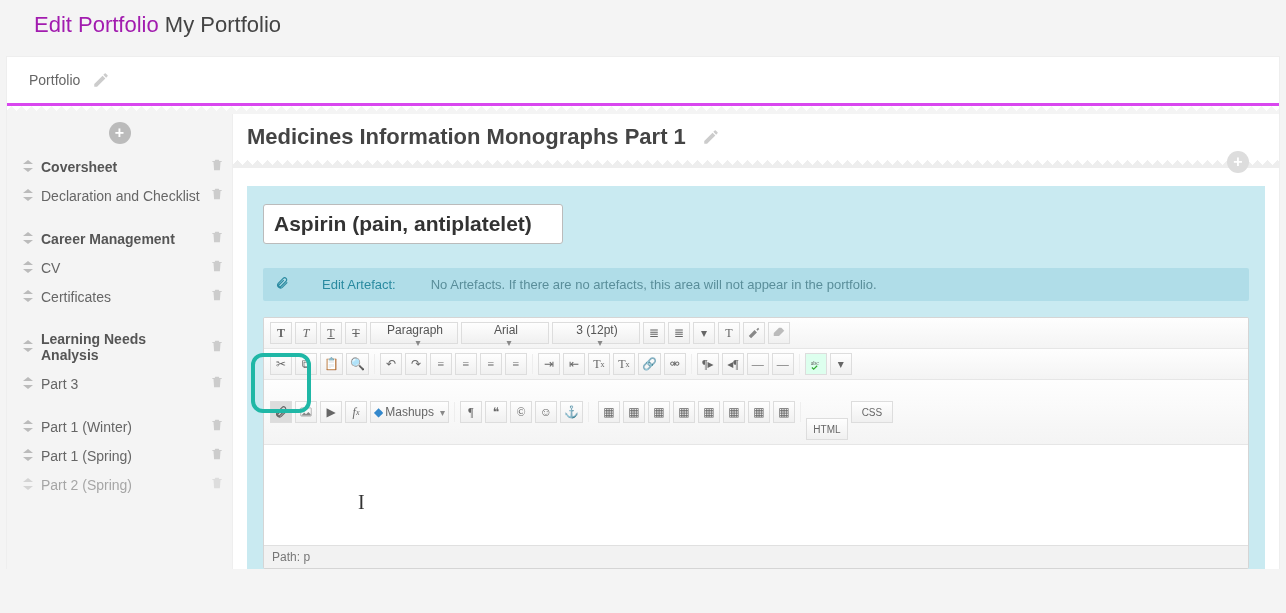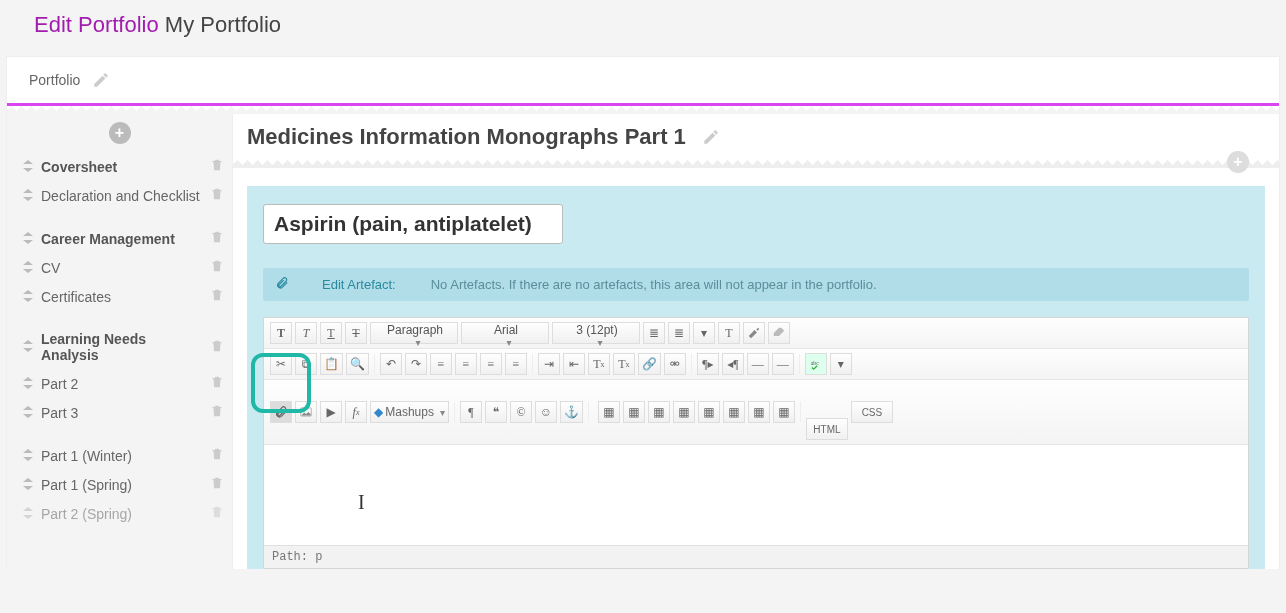--- a/index.html
+++ b/index.html
@@ -182,21 +182,20 @@
     position:absolute; left:94px; top:46px;
     font-size: 20px; color:#333;
     font-family: "Times New Roman", serif;
   }
   .path-bar {
     border-top:1px solid #e0e0e0;
     background:#f2f2f2;
     padding: 4px 8px;
     font-size:12px;
     color:#777;
-    font-family:Liberation Mono, monospace;
   }
   .tri { font-size:10px; color:#888; margin-left:6px; }
   .grip-svg { width:10px; height:12px; }
 </style>
 </head>
 <body>
 
 <div class="page-header">
   <span class="light">Edit Portfolio</span>
   <span>My Portfolio</span>
@@ -275,29 +274,20 @@
               <path d="M6 7h12l-1 14H7L6 7zm3-4h6l1 2h4v2H4V5h4l1-2z"></path>
             </svg></span>
       </div>
       <div class="sb-group-pad"></div>
 
       <div class="sb-item header">
         <span class="grip"><svg class="grip-svg" viewBox="0 0 10 12">
               <path d="M5 0 L10 4 H0 Z M0 8 H10 L5 12 Z" fill="#bbb"></path>
             </svg></span>
         <span class="label">Learning Needs Analysis</span>
-        <span class="trash"><svg width="14" height="14" viewBox="0 0 24 24" fill="#ccc">
-              <path d="M6 7h12l-1 14H7L6 7zm3-4h6l1 2h4v2H4V5h4l1-2z"></path>
-            </svg></span>
-      </div>
-      <div class="sb-item">
-        <span class="grip"><svg class="grip-svg" viewBox="0 0 10 12">
-              <path d="M5 0 L10 4 H0 Z M0 8 H10 L5 12 Z" fill="#bbb"></path>
-            </svg></span>
-        <span class="label">Part 2</span>
         <span class="trash"><svg width="14" height="14" viewBox="0 0 24 24" fill="#ccc">
               <path d="M6 7h12l-1 14H7L6 7zm3-4h6l1 2h4v2H4V5h4l1-2z"></path>
             </svg></span>
       </div>
       <div class="sb-item">
         <span class="grip"><svg class="grip-svg" viewBox="0 0 10 12">
               <path d="M5 0 L10 4 H0 Z M0 8 H10 L5 12 Z" fill="#bbb"></path>
             </svg></span>
         <span class="label">Part 3</span>
         <span class="trash"><svg width="14" height="14" viewBox="0 0 24 24" fill="#ccc">

